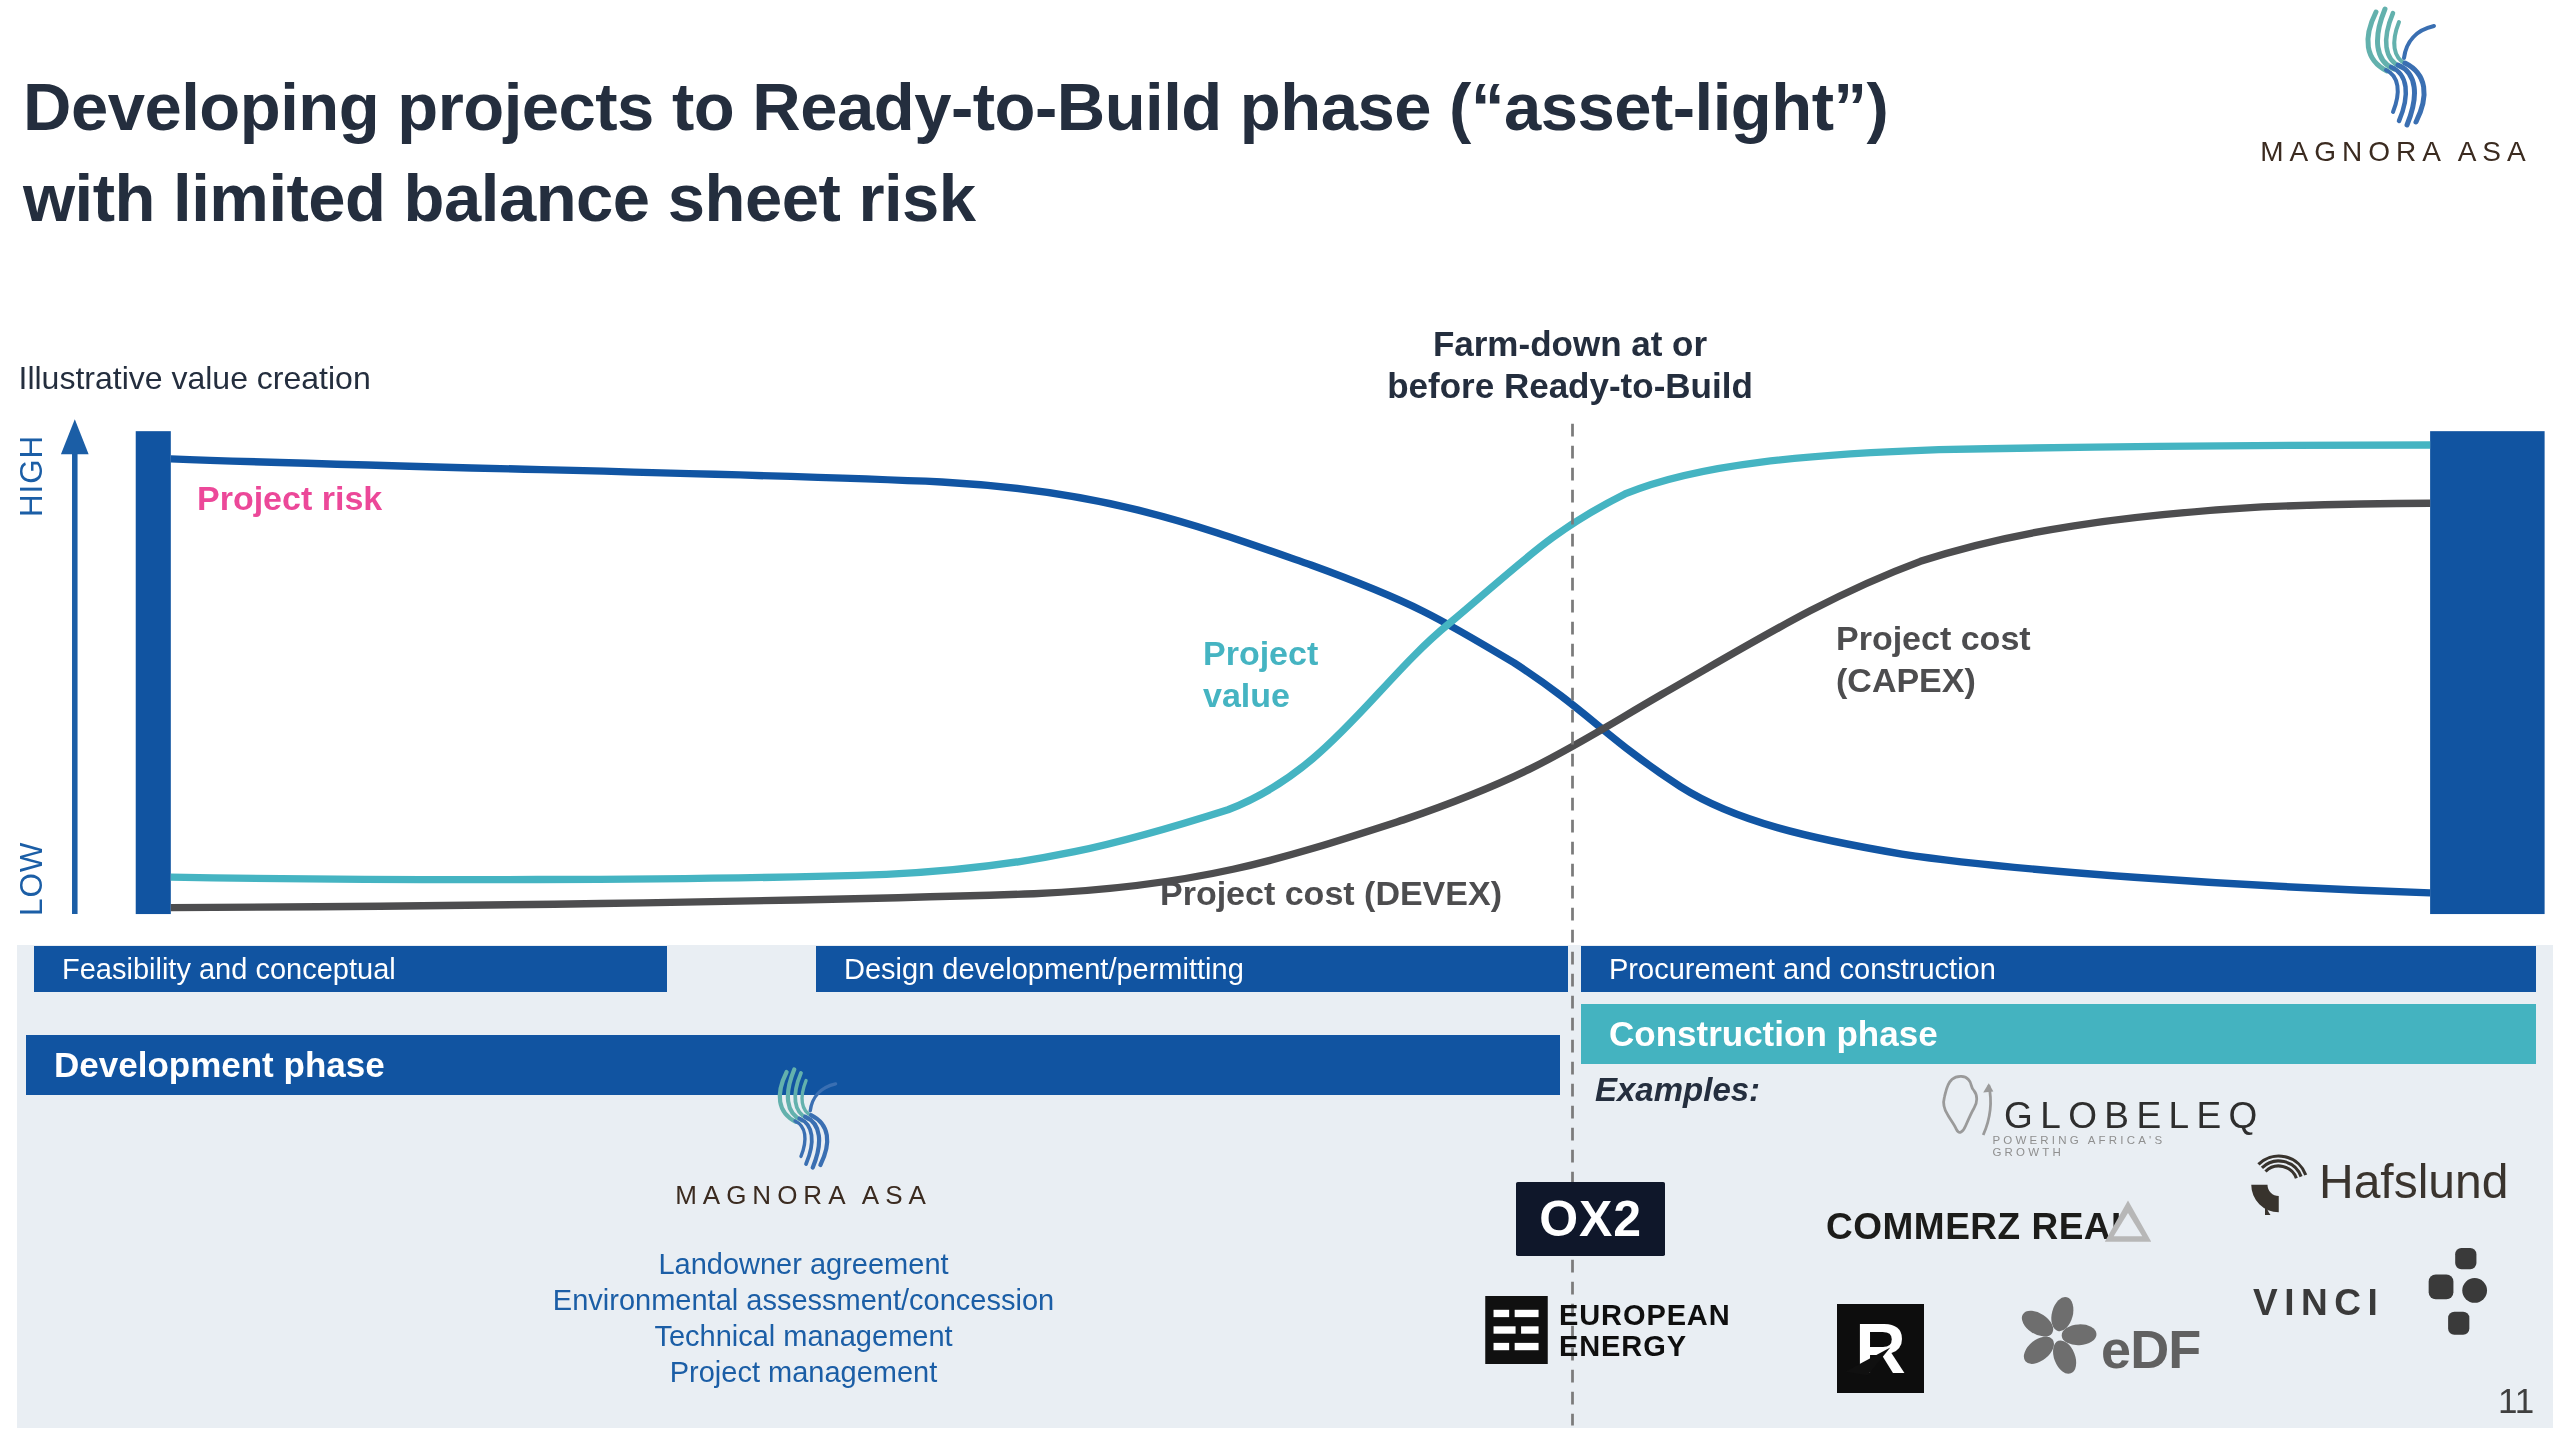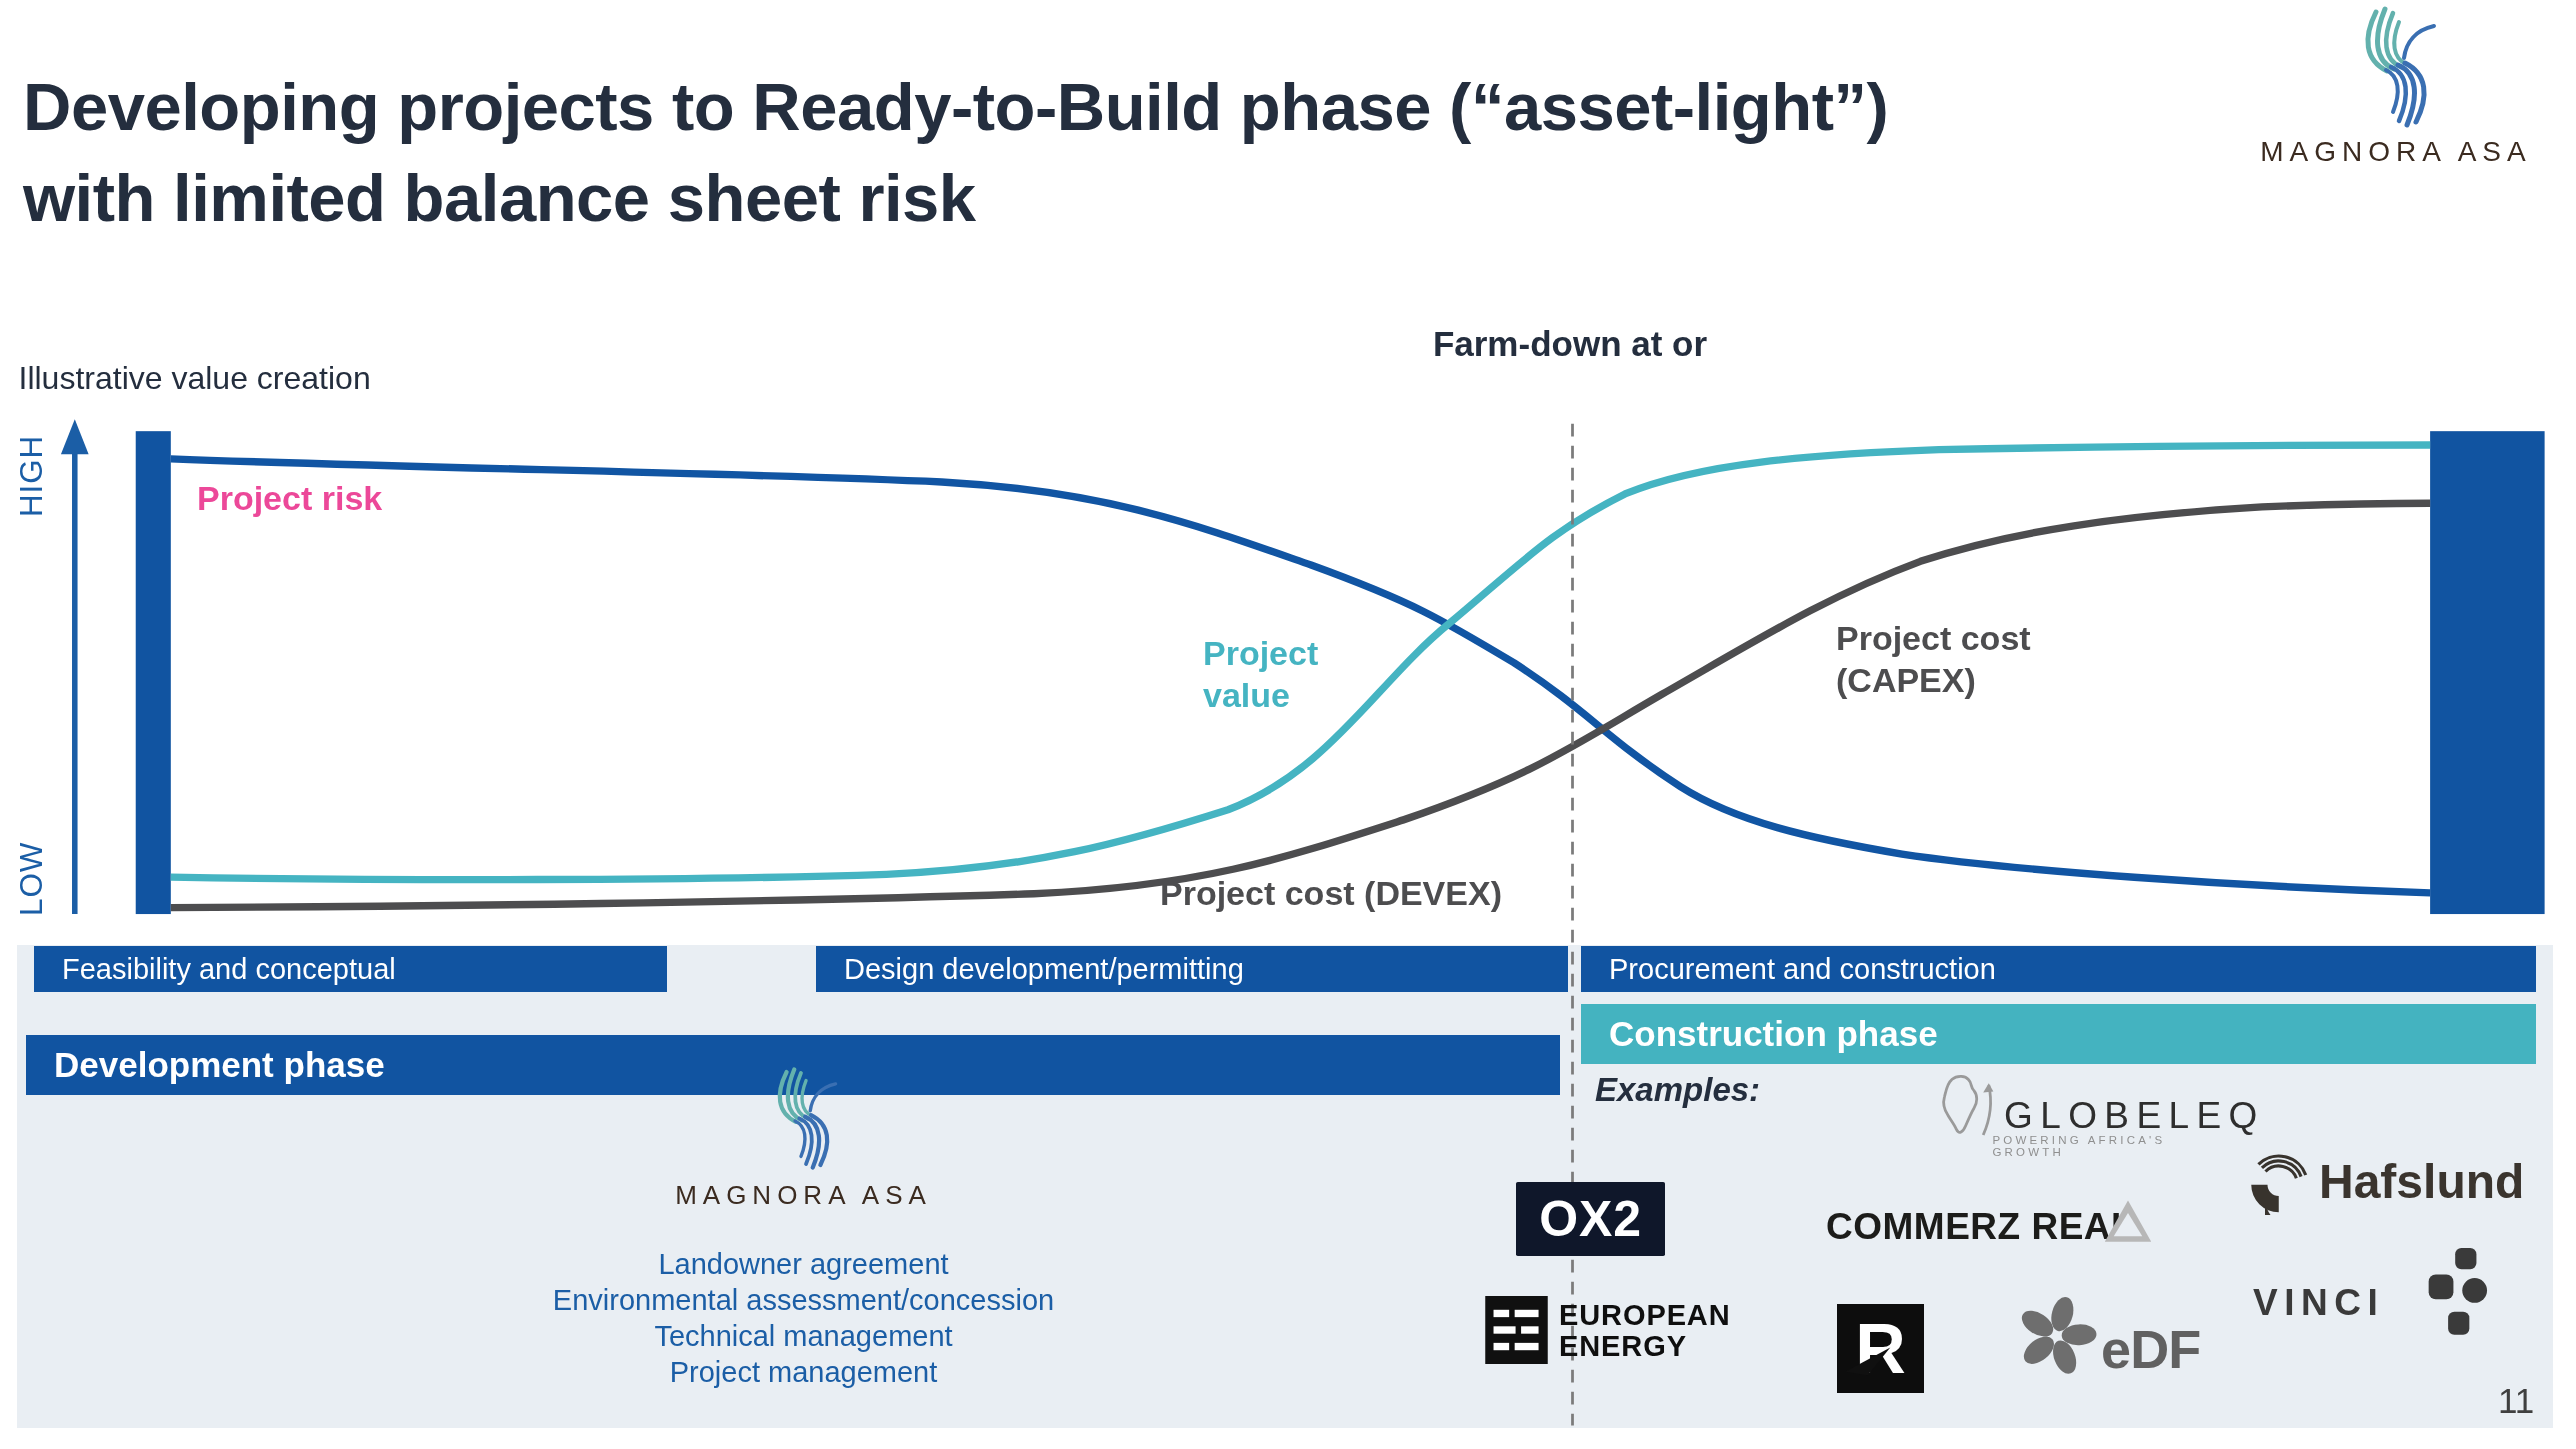--- a/index.html
+++ b/index.html
@@ -44,21 +44,21 @@
   .flogo .wordmark{font-size:26px;margin-top:7.4px;}
   .devlist{left:434px;top:1246px;width:739px;text-align:center;font-size:29px;line-height:36px;color:#1b5ea6;z-index:3;}
 
   
   .examples-label{left:1595px;top:1071px;font-size:33px;font-style:italic;font-weight:600;color:#242e3e;z-index:3;}
   .logo{z-index:4;}
   .ox2{left:1516px;top:1182px;width:149px;height:74px;background:#0f172a;color:#fff;display:flex;align-items:center;justify-content:center;font-size:50px;font-weight:bold;letter-spacing:0.9px;border-radius:1.8px;}
   .globeleq-text{left:2004px;top:1095px;width:222px;text-align:right;font-size:37px;letter-spacing:7.4px;color:#2e2e2e;}
   .globeleq-tag{left:1985px;top:1134px;width:249px;display:flex;align-items:center;gap:7.4px;font-size:11.5px;letter-spacing:3.2px;color:#8f8f8f;}
   .globeleq-tag::before,.globeleq-tag::after{content:"";flex:1;height:1.8px;background:#b5b5b5;}
-  .hafslund-text{left:2319px;top:1154px;font-size:48px;font-weight:700;color:#3a342e;}
+  .hafslund-text{left:2319px;top:1154px;font-size:48px;font-weight:400;color:#3a342e;}
   .commerz-text{left:1826px;top:1206px;font-size:37px;font-weight:bold;letter-spacing:0.5px;color:#1c1c1a;}
   .ee-text{left:1559px;top:1300px;font-size:29px;font-weight:bold;letter-spacing:0.9px;line-height:31px;color:#0f0f0f;}
   .rtile{left:1837px;top:1304px;width:87px;height:89px;background:#0d0d0d;color:#fff;display:flex;align-items:center;justify-content:center;font-size:70px;font-weight:bold;}
   .edf-text{left:2101px;top:1318px;font-size:54px;font-weight:bold;color:#616161;letter-spacing:-0.9px;}
   .vinci-text{left:2253px;top:1282px;font-size:37px;font-weight:bold;letter-spacing:6.5px;color:#3a3a3a;}
   .pagenum{left:2498px;top:1381px;font-size:35px;color:#3f3f3f;z-index:4;}
 </style>
 </head>
 <body>
 
@@ -84,20 +84,21 @@
         <path d="M88 20 C70 24 60 36 58 52" stroke-width="4"></path>
       </g>
     </g>
   </svg>
   <div class="wordmark">MAGNORA ASA</div>
 </div>
 
 <div class="abs caption">Illustrative value creation</div>
 <div class="abs farmdown">
   <div>Farm-down at or</div>
+  <div>before Ready-to-Build</div>
 </div>
 
 <svg class="abs chart-svg" width="2576" height="536" viewBox="0 0 2790 580">
   <rect x="147" y="27" width="38" height="523" fill="#1154a1"></rect>
   <rect x="2632" y="27" width="124" height="523" fill="#1154a1"></rect>
   <line x1="81" y1="550" x2="81" y2="46" stroke="#1b5ea6" stroke-width="6"></line>
   <polygon points="81,14 66,52 96,52" fill="#1b5ea6"></polygon>
   <text transform="translate(46 120) rotate(-90)" font-size="34" letter-spacing="1" fill="#1b5ea6">HIGH</text>
   <text transform="translate(46 552) rotate(-90)" font-size="34" letter-spacing="1" fill="#1b5ea6">LOW</text>
   <path fill="none" stroke="#1155a3" stroke-width="8" d="M185,57 C450,67 800,72 1020,82 C1200,92 1300,130 1420,172 C1530,212 1560,230 1640,278 C1720,330 1740,360 1820,412 C1880,450 1960,468 2060,485 C2180,503 2420,520 2632,527"></path>

